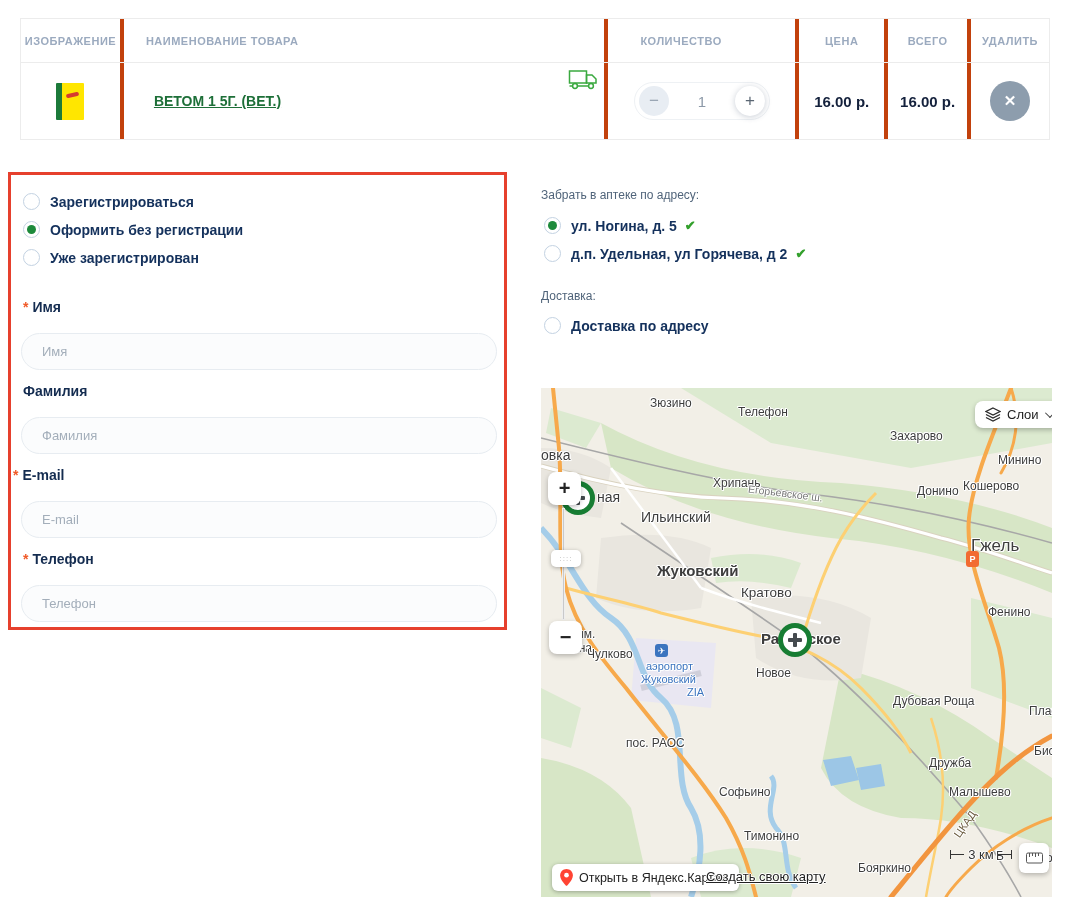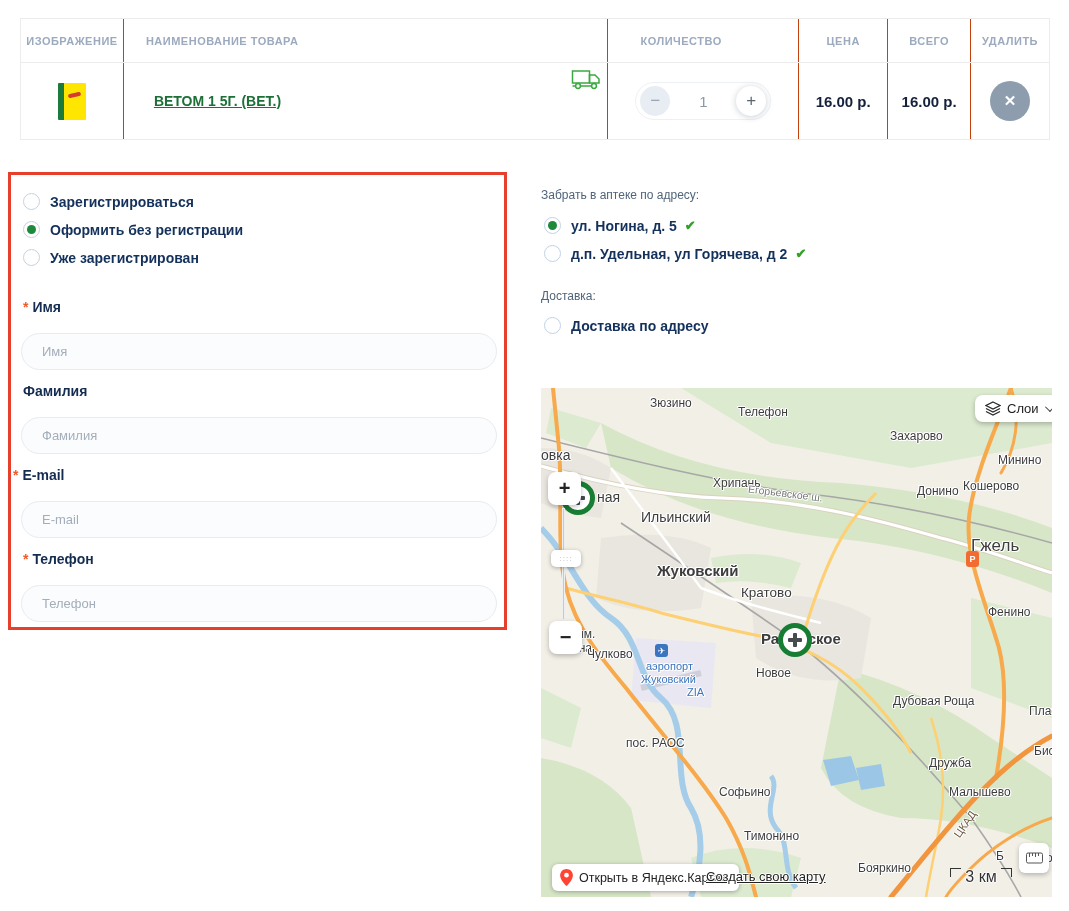--- a/index.html
+++ b/index.html
@@ -5,21 +5,21 @@
   * { margin:0; padding:0; box-sizing:border-box; }
   html,body { width:1069px; height:911px; background:#fff;
     font-family:"Liberation Sans", sans-serif; position:relative; overflow:hidden; }
 
   
   .cart { position:absolute; left:20px; top:18px; width:1030px; background:#fff;
     border:1px solid #ececec; }
   .cart-row { display:flex; }
   .cart-head { height:44px; border-bottom:1px solid #ececec; }
   .cart-body { height:76px; }
-  .cell { border-right:1px solid #c2410c; display:flex; align-items:center; position:relative; }
+  .cell { border-right:4px solid #c2410c; display:flex; align-items:center; position:relative; }
   .cell:last-child { border-right:none; }
   .c-img { width:103px; justify-content:center; }
   .c-name { width:485px; padding-left:22px; }
   .c-qty { width:191px; }
   .cart-head .c-qty { padding-left:32px; }
   .cart-body .c-qty { justify-content:center; }
   .c-price { width:89px; justify-content:center; }
   .c-total { width:83px; justify-content:center; }
   .c-del { width:78px; justify-content:center; }
   .th { font-size:11px; font-weight:bold; color:#9baabf; letter-spacing:.5px; }
@@ -75,29 +75,29 @@
   .ph-marker .phz { left:5px; top:10px; width:14px; height:4px; }
   .ph-marker .pv { left:10px; top:5px; width:4px; height:14px; }
   .mbtn { position:absolute; background:#fff; border:none; border-radius:8px;
     box-shadow:0 2px 5px rgba(0,0,0,.25); cursor:pointer; color:#222;
     display:flex; align-items:center; justify-content:center; }
   .zoom-btn { width:33px; height:33px; font-size:20px; font-weight:bold; }
   .slider-handle { position:absolute; width:30px; height:17px; border-radius:5px;
     background:#fff; box-shadow:0 1px 4px rgba(0,0,0,.3); cursor:grab;
     display:flex; align-items:center; justify-content:center;
     font-size:8px; color:#b5b5b5; letter-spacing:1px; }
-  .layers-btn { height:27px; padding:0 10px; border-radius:8px; font-size:13px; gap:6px; }
+  .layers-btn { height:27px; padding:0 10px; border-radius:8px; font-size:13px; gap:6px;margin-top:6px; }
   .chev { width:7px; height:7px; border-right:1.5px solid #444; border-bottom:1.5px solid #444;
     transform:rotate(45deg) translateY(-2px); }
   .open-btn { height:27px; border-radius:6px; padding:0 12px 0 8px; font-size:12.5px; gap:6px;
     box-shadow:0 1px 4px rgba(0,0,0,.3); }
   .map-link { position:absolute; font-size:13px; color:#222; text-decoration:underline;
     cursor:pointer; text-shadow:-1px 0 #fff,1px 0 #fff,0 -1px #fff,0 1px #fff; }
-  .scale { position:absolute; display:flex; align-items:flex-start; width:62px; color:#333;
-    font-size:16px; text-shadow:-1px 0 #fff,1px 0 #fff,0 -1px #fff,0 1px #fff;margin-top:21px; }
+  .scale { position:absolute; display:flex; align-items:center; width:62px; color:#333;
+    font-size:13px; text-shadow:-1px 0 #fff,1px 0 #fff,0 -1px #fff,0 1px #fff; }
   .scale .tick { width:1px; height:9px; background:#333; }
   .scale .seg { flex:1; height:1px; background:#333; }
   .scale .lbl { padding:0 4px; }
   .ruler-btn { width:30px; height:30px; border-radius:6px; }
   .copyright { position:absolute; font-size:11px; color:#2b2b2b;
     text-shadow:-1px 0 #fff,1px 0 #fff,0 -1px #fff,0 1px #fff; }
   .copyright a { color:#2b2b2b; text-decoration:underline; cursor:pointer; }
   .train-ic { position:absolute; width:13px; height:16px; background:#f26b31; border-radius:3px;
     color:#fff; font-size:9px; font-weight:bold; display:flex; align-items:center;
     justify-content:center; }

